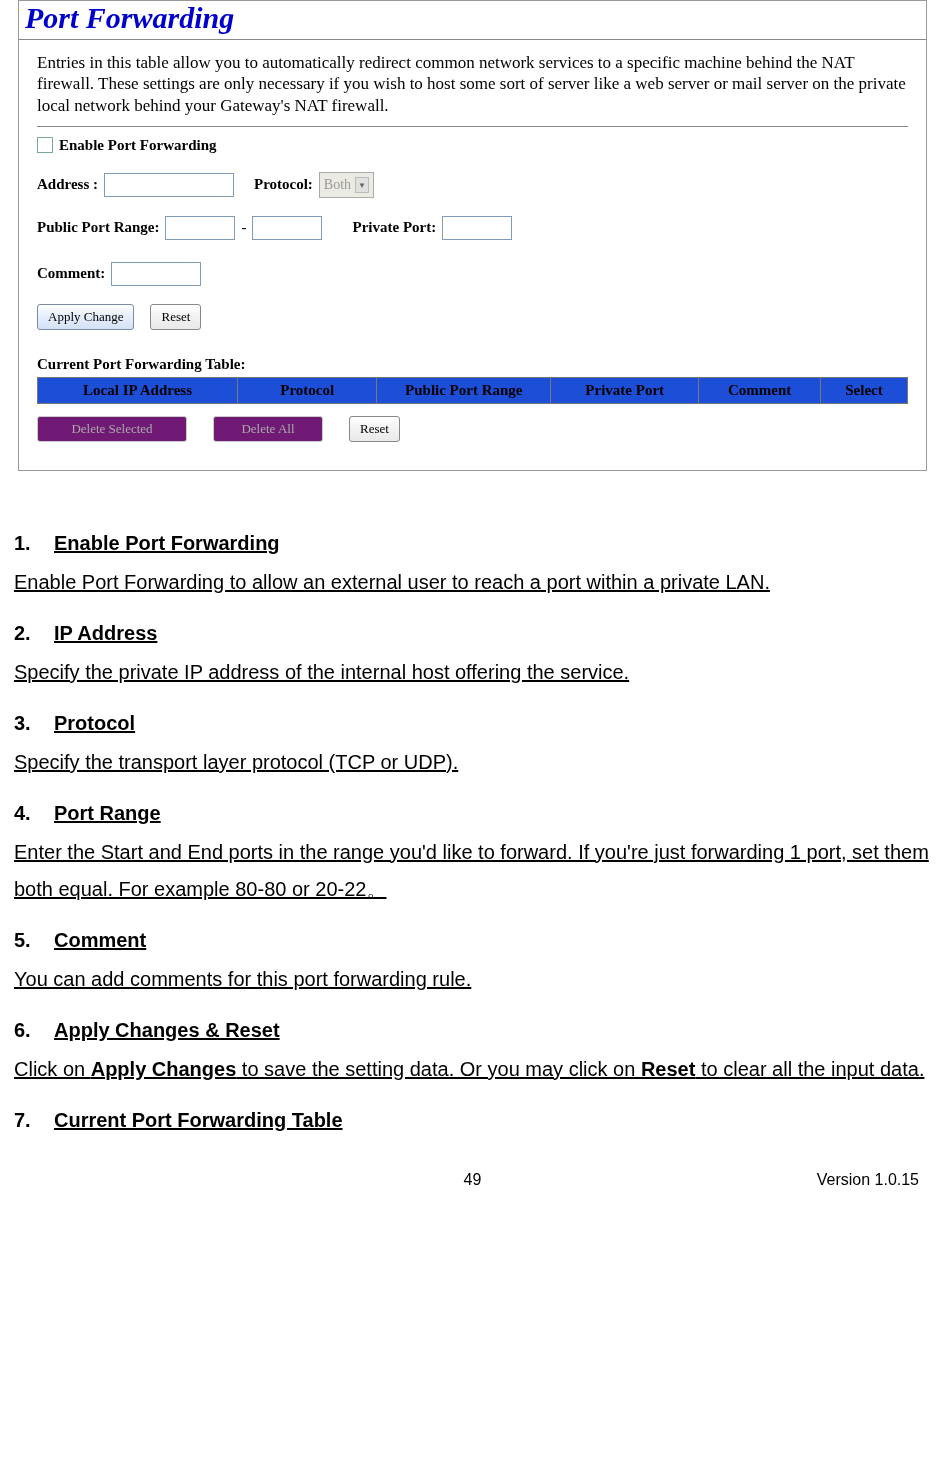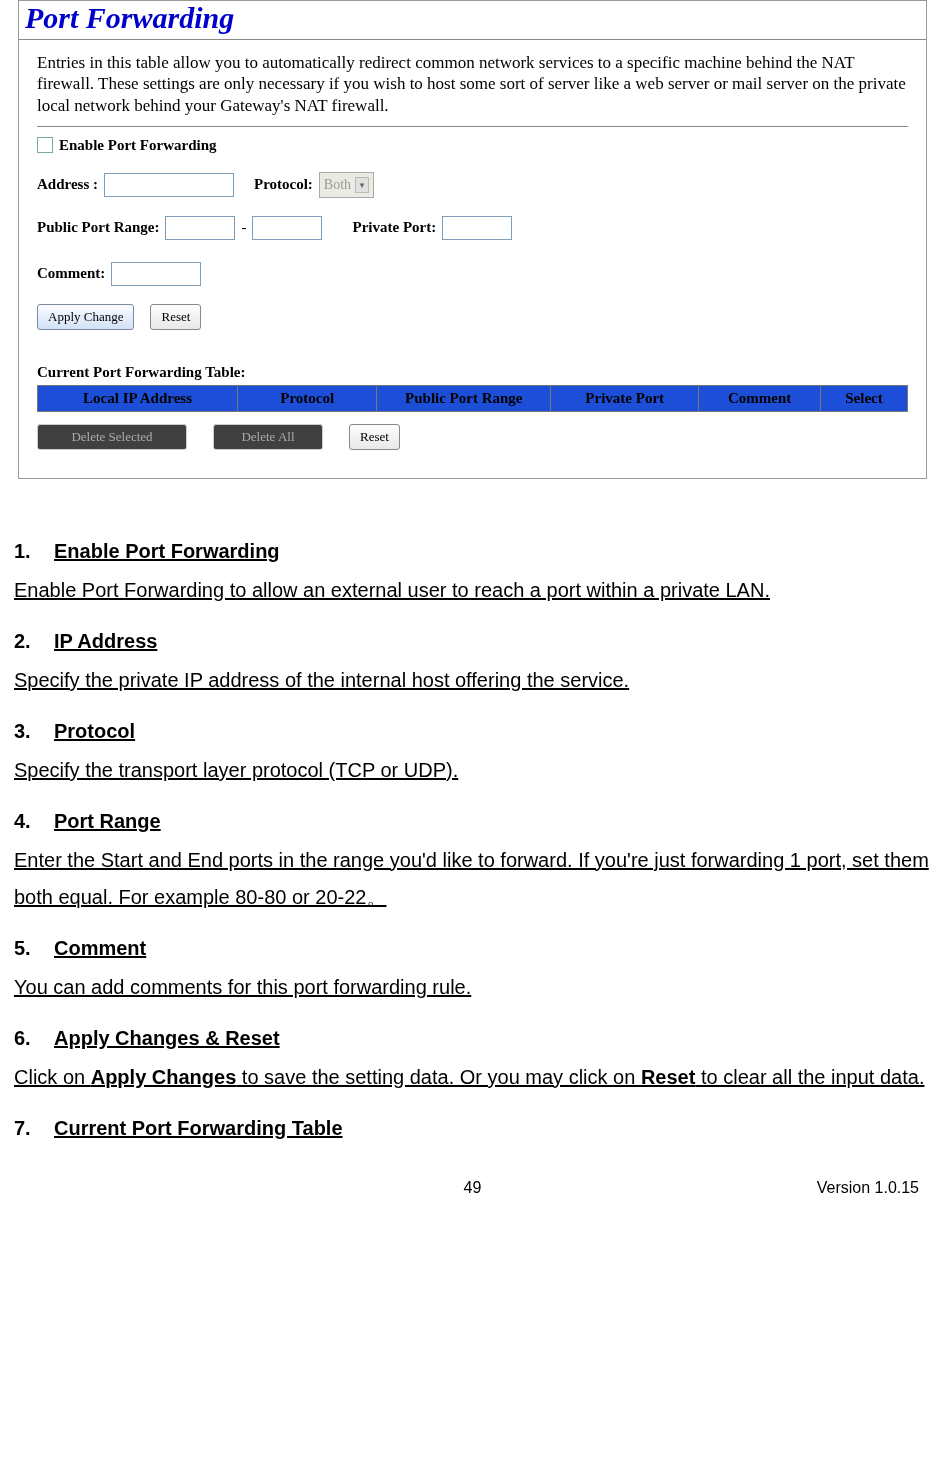--- a/index.html
+++ b/index.html
@@ -96,26 +96,26 @@
     color: #000;
     cursor: pointer;
     display: inline-flex;
     align-items: center;
   }
   .btn.white {
     background: linear-gradient(#fff, #f2f2f2 50%, #e9e9e9);
     border-color: #888;
   }
   .btn.disabled {
-    background: #404040;
+    background: #701a75;
     color: #aaa;
     border-color: #ccc;
     cursor: default;
   }
-  .btn-row { display: flex; gap: 16px; margin-top: 6px; margin-bottom: 34px; }
+  .btn-row { display: flex; gap: 16px; margin-top: 6px; margin-bottom: 26px; }
   .btn-row2 { display: flex; gap: 26px; margin-top: 12px; padding-bottom: 10px; }
   .table-caption {
     font-family: "Times New Roman", serif;
     font-weight: bold;
     font-size: 15px;
     margin-bottom: 4px;
   }
   table.pf {
     border-collapse: collapse;
     width: 100%;

